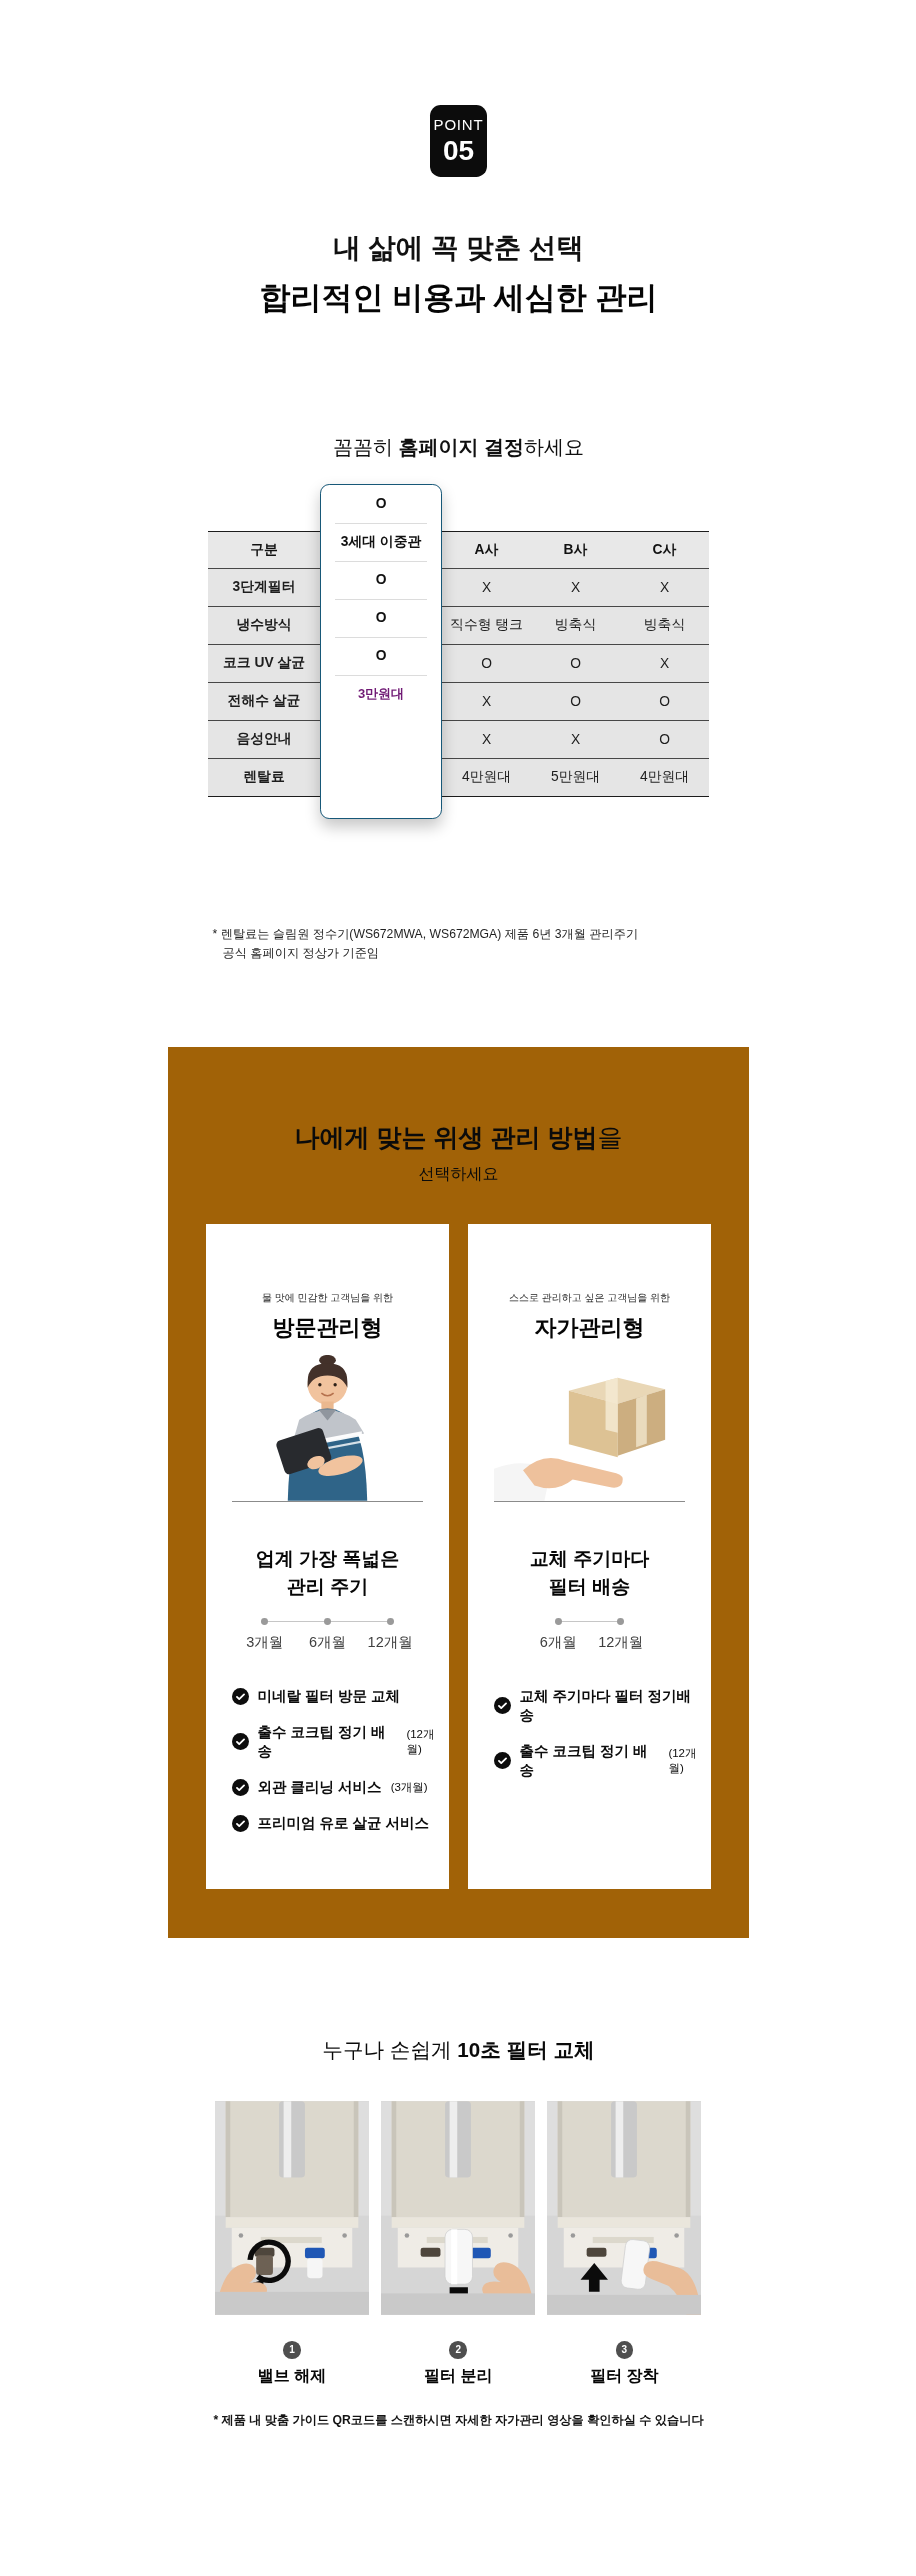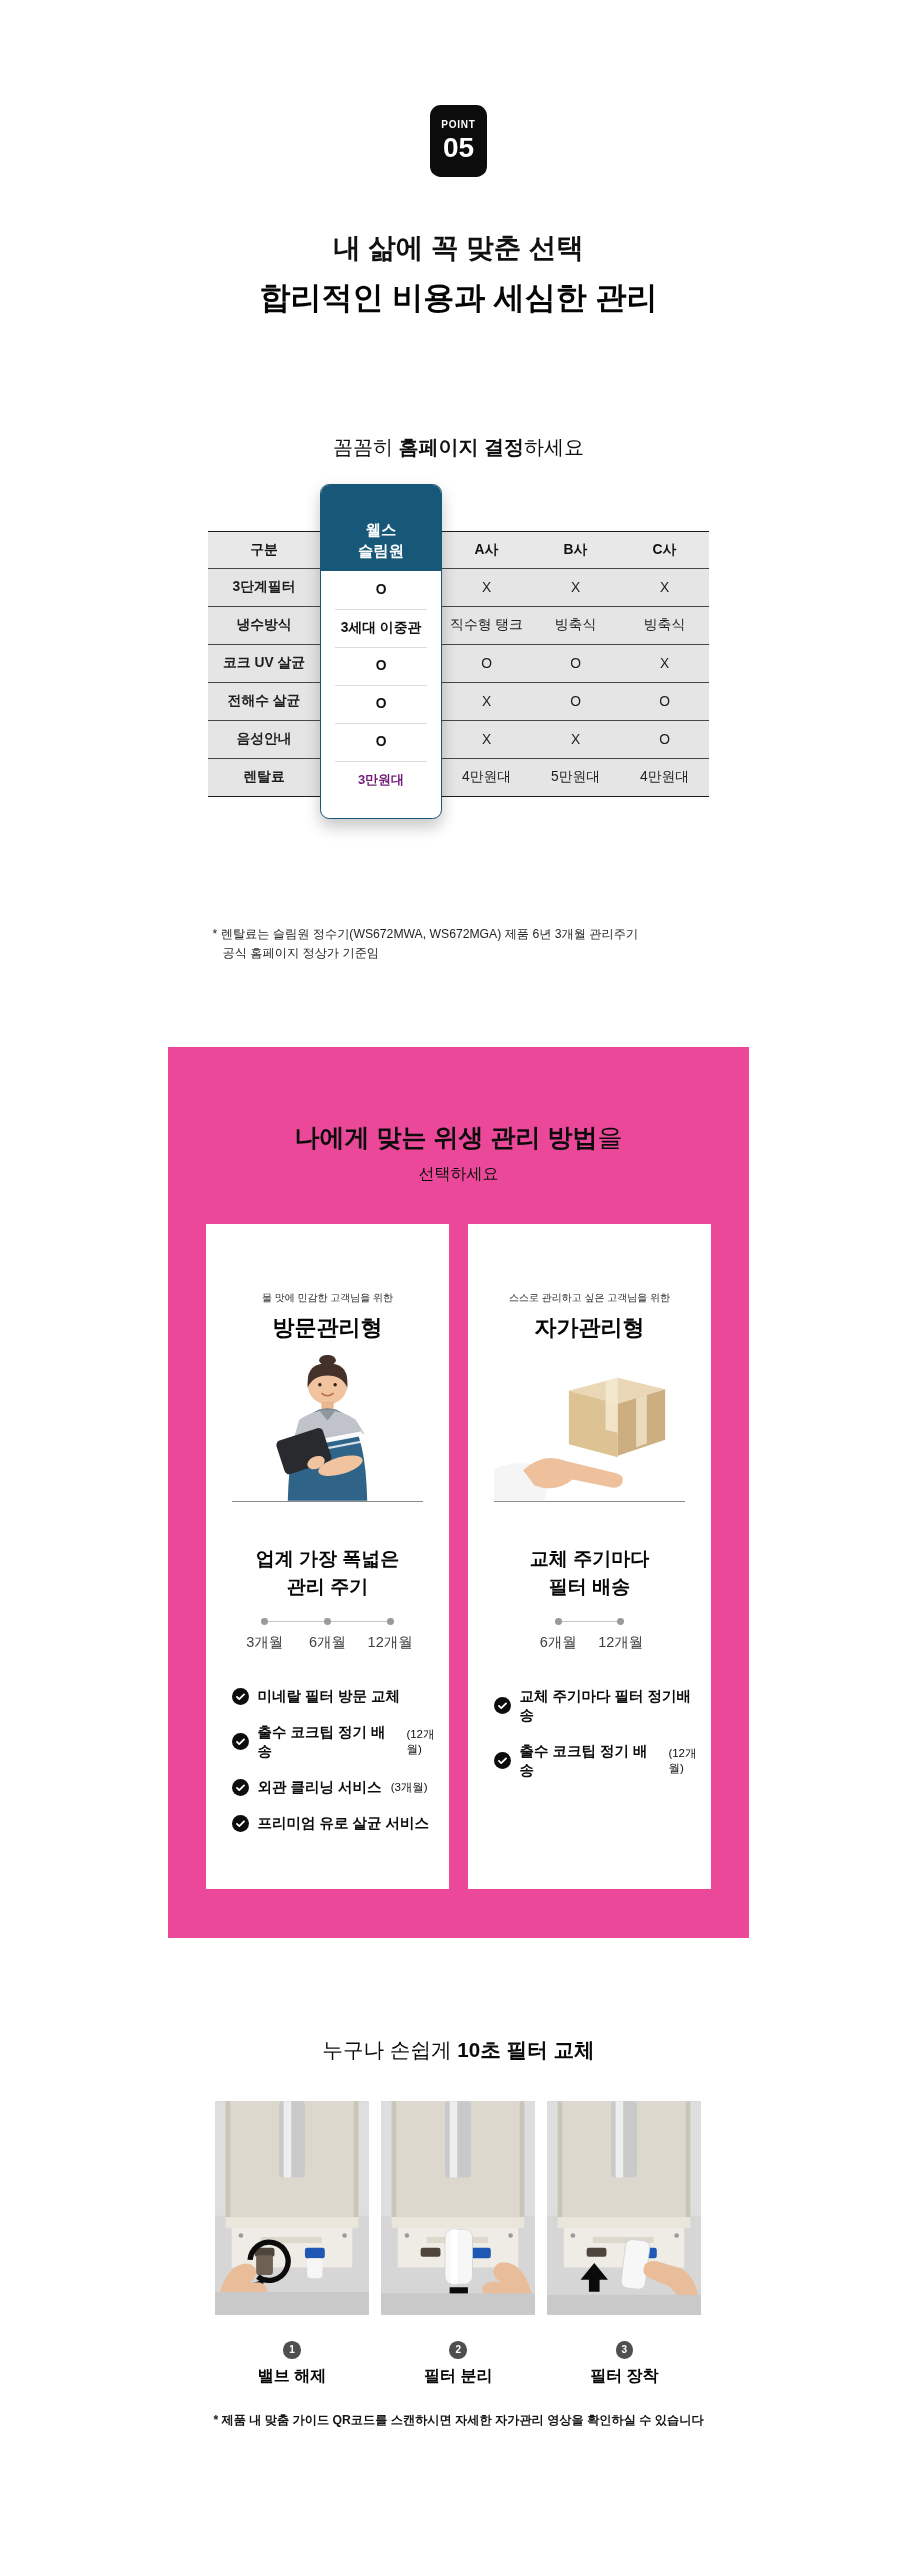--- a/index.html
+++ b/index.html
@@ -3,21 +3,21 @@
 <meta charset="utf-8">
 <style>
   * { margin:0; padding:0; box-sizing:border-box; }
   html,body { background:#ffffff; }
   body { width:917px; min-height:2576px; margin:0 auto; font-family:"Liberation Sans","DejaVu Sans",sans-serif; color:#111; }
   .page { width:917px; min-height:2576px; text-align:center; overflow:hidden; }
 
   
   .point-badge { width:57px; height:72px; margin:105px auto 0; background:#0c0c0c; border-radius:10.7px;
     display:flex; flex-direction:column; align-items:center; justify-content:center; color:#fff; }
-  .pb-label { font-size:10px; letter-spacing:0.8px; font-weight:700; }
+  .pb-label { font-size:15px; letter-spacing:0.8px; font-weight:400; }
   .pb-num { font-size:28px; font-weight:800; line-height:31px; margin-top:1.5px; }
 
   
   .hero { margin-top:53px; }
   .hero-l1 { display:block; font-size:27.5px; font-weight:700; line-height:35px; color:#101010; }
   .hero-l2 { display:block; font-size:31px; font-weight:800; line-height:43px; margin-top:10.7px; color:#050505; }
 
   
   .cmp-heading { margin-top:115px; font-size:20px; font-weight:400; color:#101010; }
   .cmp-heading b { font-weight:800; }
@@ -39,21 +39,21 @@
     align-items:center; justify-content:flex-end; padding-bottom:9.2px; font-size:15.3px; font-weight:800; line-height:20.6px; }
   .hl-cell { height:38px; display:flex; align-items:center; justify-content:center; font-size:13.8px; font-weight:700; position:relative; color:#101010; }
   .hl-cell + .hl-cell::before { content:""; position:absolute; top:0; left:13.8px; right:13.8px; border-top:0.8px solid #dcdcdc; }
   .hl-cell.blue { color:#701a75; font-size:13px; font-weight:800; }
 
   
   .cmp-footnote { width:501px; margin:128px auto 16px; text-align:left; font-size:12.2px; line-height:19px; color:#1f1f1f; padding-left:4.6px; }
   .cmp-footnote .fn2 { padding-left:10px; }
 
   
-  .hygiene { width:581px; margin:84px auto 0; background:#ec4899; padding:73px 0 49px; }
+  .hygiene { width:581px; margin:84px auto 0; background:#a16207; padding:73px 0 49px; }
   .hy-l1 { font-size:25px; line-height:34px; color:#0b0b0b; }
   .hy-l1 b { font-weight:800; }
   .hy-l1 span { font-weight:400; }
   .hy-l2 { font-size:16px; font-weight:400; line-height:31px; margin-top:4.6px; color:#0b0b0b; }
   .cards { width:505px; margin:35px auto 0; display:flex; gap:19px; }
   .card { width:243px; height:665px; background:#ffffff; padding-top:67px; }
   .eyebrow { font-size:10px; color:#242424; }
   .card-title { font-size:22px; font-weight:800; margin-top:7.6px; color:#050505; }
   .photo { width:191px; height:147px; margin:12.2px auto 0; border-bottom:0.8px solid #8b8b8b;
     display:flex; align-items:flex-end; justify-content:center; overflow:hidden; }
@@ -142,24 +142,20 @@
       <div class="c-cell">O</div>
 
       <div class="c-cell c-row-label c-last">렌탈료</div>
       <div class="c-cell c-spacer c-last"></div>
       <div class="c-cell c-last">4만원대</div>
       <div class="c-cell c-last">5만원대</div>
       <div class="c-cell c-last">4만원대</div>
     </div>
 
     <div class="hl-card">
-      <div class="hl-head">
-        <span>웰스</span>
-        <span>슬림원</span>
-      </div>
       <div class="hl-cell">O</div>
       <div class="hl-cell">3세대 이중관</div>
       <div class="hl-cell">O</div>
       <div class="hl-cell">O</div>
       <div class="hl-cell">O</div>
       <div class="hl-cell blue">3만원대</div>
     </div>
   </div>
 
   <div class="cmp-footnote">

